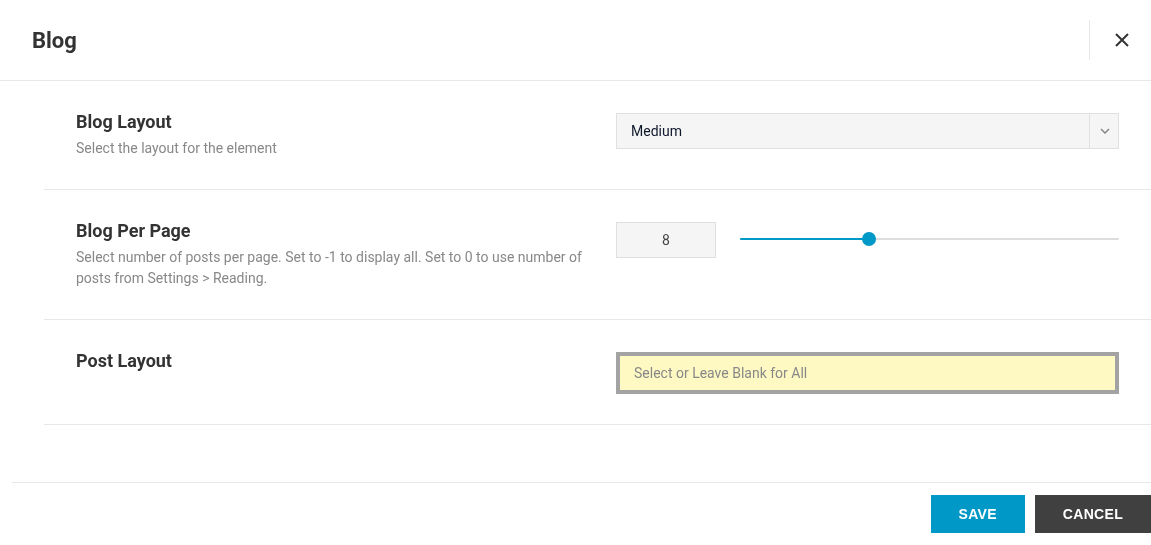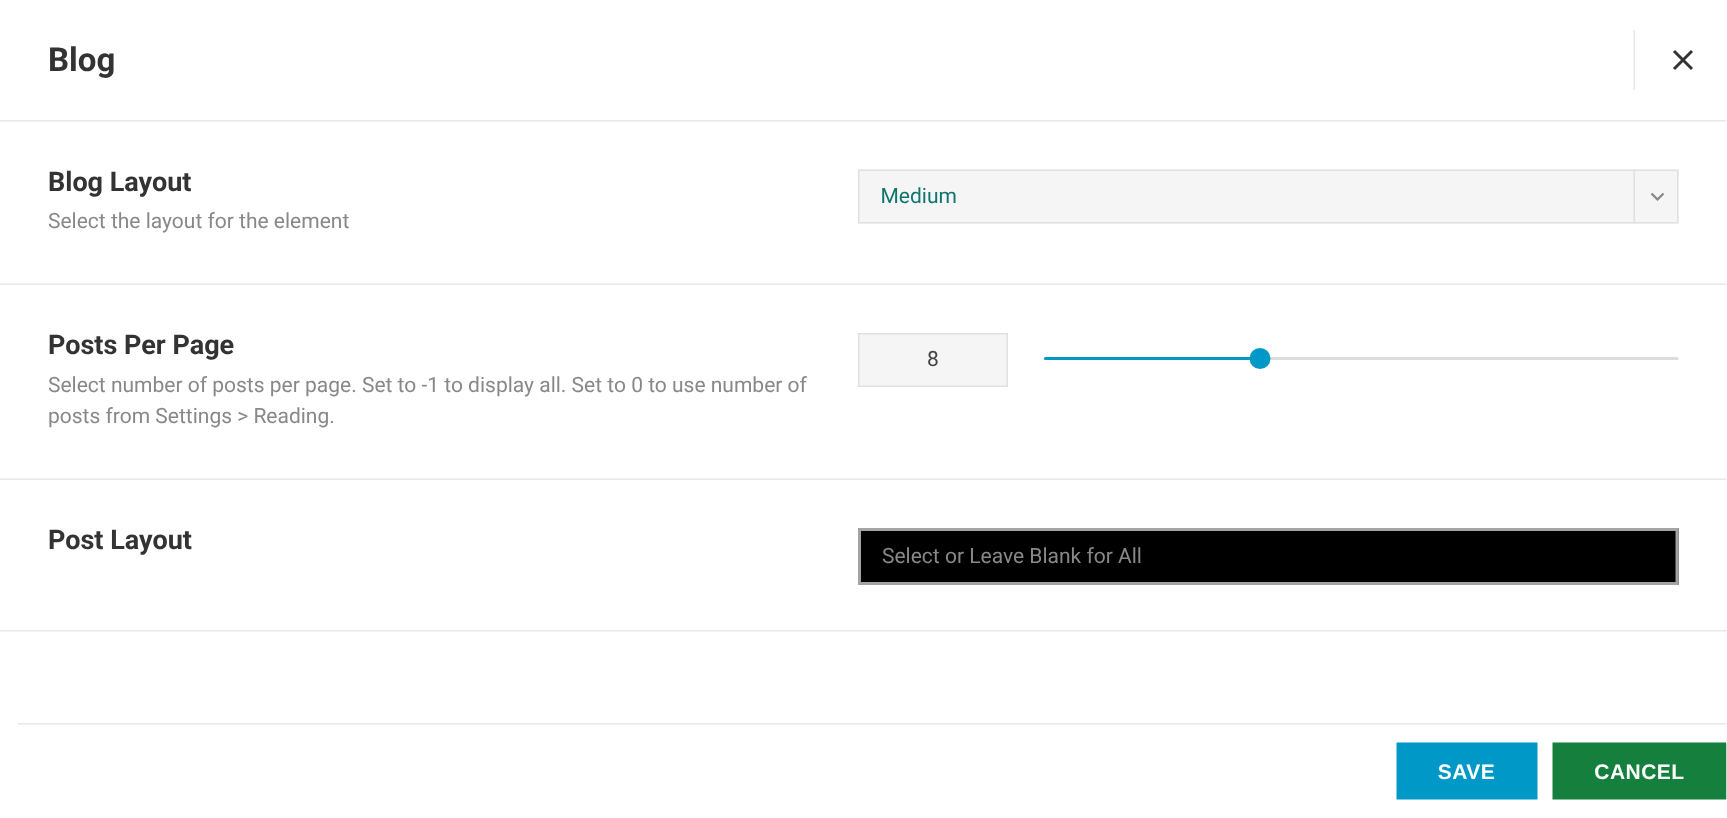--- a/index.html
+++ b/index.html
@@ -60,20 +60,21 @@
       background: #f1f1f1;
     }
     .content::-webkit-scrollbar-thumb {
       background: #c1c1c1;
       border-radius: 4px;
     }
     .section {
       display: flex;
       padding: 30px 32px;
       border-bottom: 1px solid #e8e8e8;
+      margin-left: 44px;
     }
     .section-left {
       width: 540px;
       padding-right: 30px;
     }
     .section-title {
       font-size: 18px;
       font-weight: 700;
       color: #333;
       margin-bottom: 6px;
@@ -92,21 +93,21 @@
     .select-wrap {
       position: relative;
       width: 100%;
     }
     .select-field {
       width: 100%;
       background: #f5f5f5;
       border: 1px solid #e0e0e0;
       padding: 9px 14px;
       font-size: 14px;
-      color: #0f766e;
+      color: #0f172a;
       cursor: pointer;
       display: flex;
       align-items: center;
       justify-content: space-between;
     }
     .select-field-value {
       flex: 1;
     }
     .select-arrow {
       width: 30px;
@@ -115,22 +116,22 @@
       display: flex;
       align-items: center;
       justify-content: center;
       position: absolute;
       right: 0;
       top: 0;
       bottom: 0;
     }
     .placeholder-select {
       width: 100%;
-      background: #000000;
-      border: 2px solid #a3a3a3;
+      background: #fef9c3;
+      border: 4px solid #a3a3a3;
       padding: 9px 14px;
       font-size: 14px;
       color: #888;
       cursor: pointer;
     }
     .number-input {
       width: 100px;
       background: #f5f5f5;
       border: 1px solid #e0e0e0;
       padding: 9px 14px;
@@ -186,21 +187,21 @@
       font-size: 14px;
       font-weight: 700;
       border: none;
       cursor: pointer;
       color: #fff;
       background: #0098c6;
       text-transform: uppercase;
       letter-spacing: 0.3px;
     }
     .btn-cancel {
-      background: #15803d;
+      background: #404040;
     }
   </style>
 </head>
 <body>
 
 <div class="modal">
   <div class="header">
     <div class="header-title">Blog</div>
     <div class="close-btn">
       <svg viewBox="0 0 14 14">
@@ -224,21 +225,21 @@
             <svg width="10" height="6" viewBox="0 0 10 6">
                 <path d="M1 1 L5 5 L9 1" stroke="#888" stroke-width="1.5" fill="none"></path>
               </svg>
           </div>
         </div>
       </div>
     </div>
 
     <div class="section">
       <div class="section-left">
-        <div class="section-title">Posts Per Page</div>
+        <div class="section-title">Blog Per Page</div>
         <div class="section-desc">Select number of posts per page. Set to -1 to display all. Set to 0 to use number of posts from Settings &gt; Reading.</div>
       </div>
       <div class="section-right">
         <div class="number-input">8</div>
         <div class="slider-wrap">
           <div class="slider-track">
             <div class="slider-fill"></div>
             <div class="slider-thumb"></div>
           </div>
         </div>

